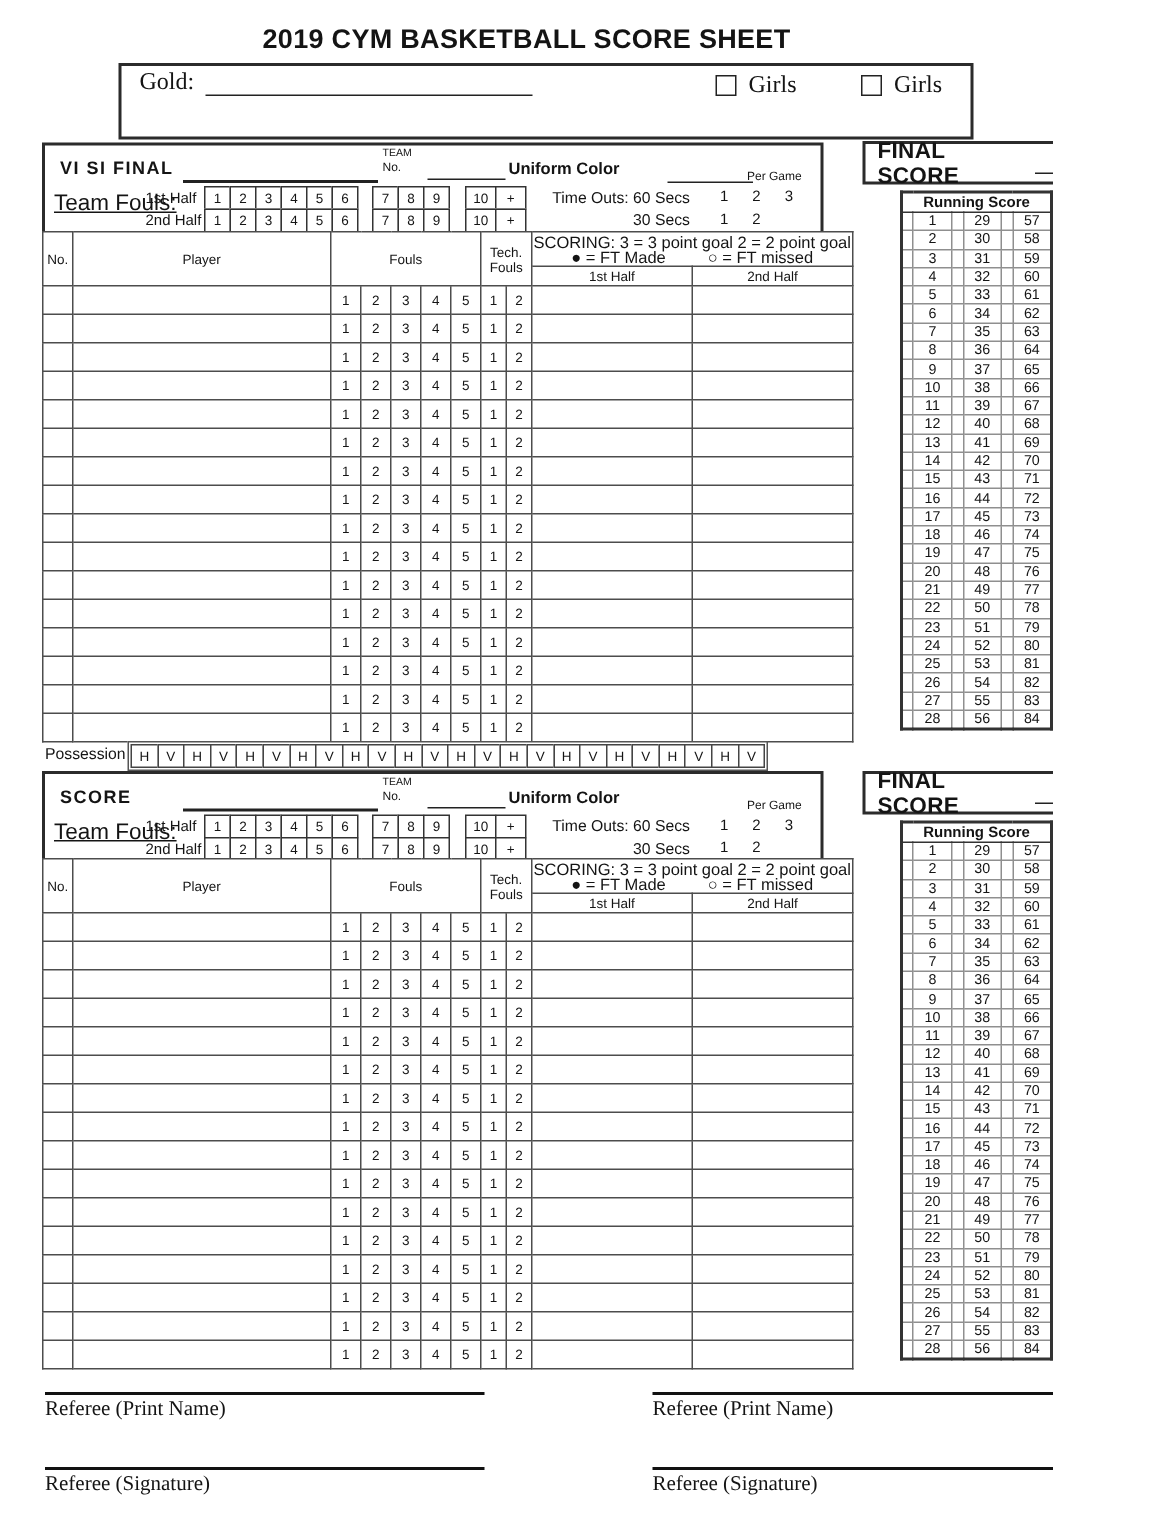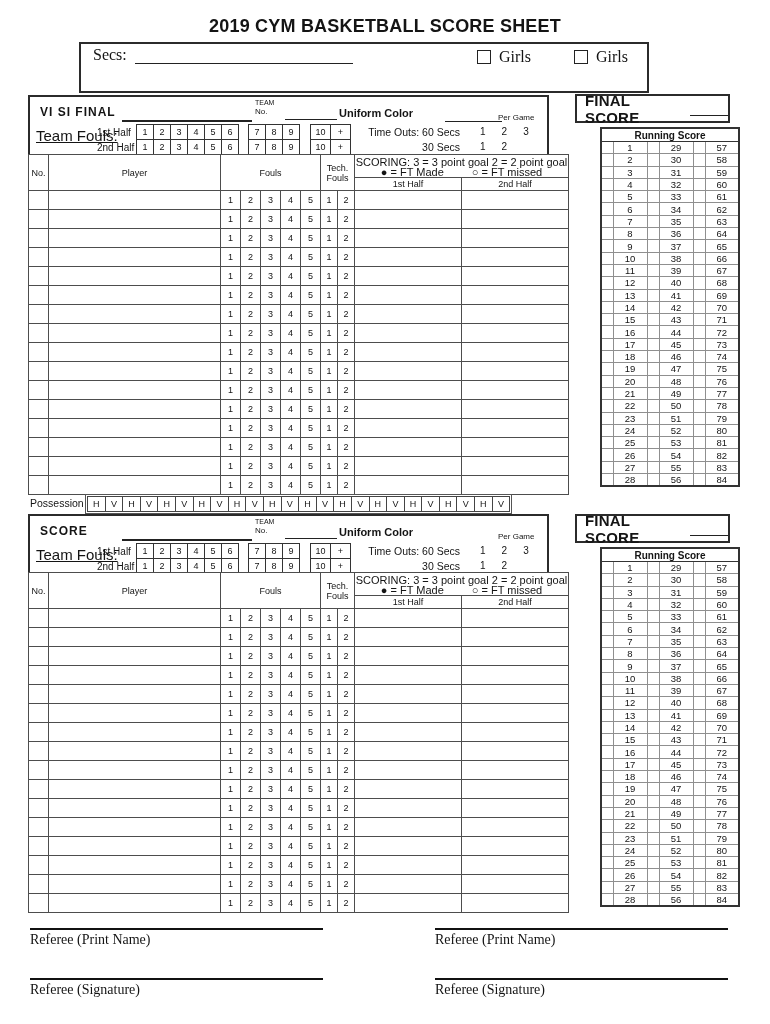--- a/index.html
+++ b/index.html
@@ -1,16 +1,16 @@
 <!DOCTYPE html>
 <html><head>
 <meta charset="utf-8">
 <style>
   html,body{margin:0;padding:0;background:#fff;}
-  .page{position:relative;width:770px;height:1024px;background:#fff;color:#141414;
+  .page{position:relative;width:702px;height:1024px;background:#fff;color:#141414;
         font-family:"Liberation Sans","DejaVu Sans",sans-serif;overflow:hidden;}
 
   
   .title{position:absolute;top:16px;left:0;right:0;text-align:center;
          font-size:18px;font-weight:bold;letter-spacing:.2px;}
 
   
   .info-box{position:absolute;left:79px;top:42px;width:566px;height:47px;
             border:2px solid #2b2b2b;font-family:"Liberation Serif","DejaVu Serif",serif;}
   .info-row{position:relative;height:22px;margin:2px 0 0 12px;font-size:16px;}
@@ -80,21 +80,21 @@
 </style>
 </head>
 <body>
 
 <div class="page">
 
   <div class="title">2019 CYM BASKETBALL SCORE SHEET</div>
 
   <div class="info-box">
     <div class="info-row">
-      <span class="ilabel">Secs:</span>
+      <span class="ilabel">Gold:</span>
       <span class="uline w215"></span>
       <span class="cb" style="left:384px">
         <span class="box"></span>
         <span class="cblabel">Girls</span>
       </span>
       <span class="cb" style="left:481px">
         <span class="box"></span>
         <span class="cblabel">Girls</span>
       </span>
     </div>

